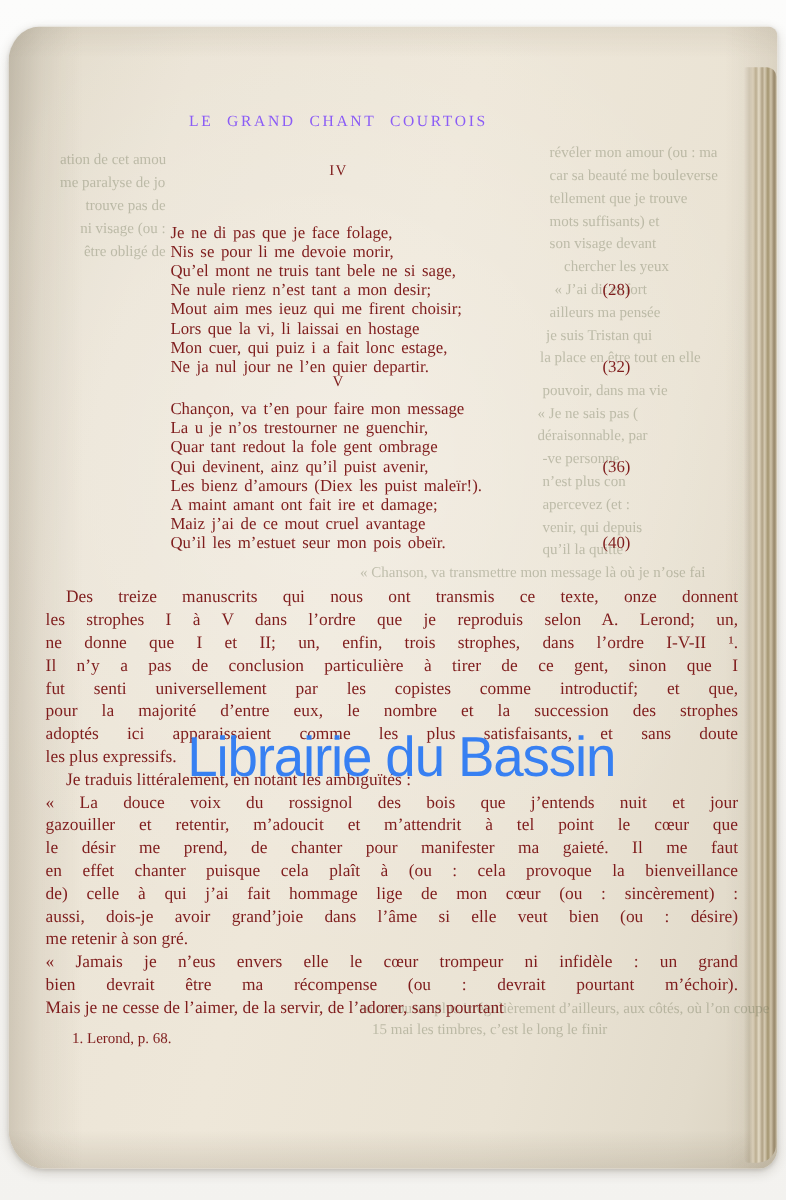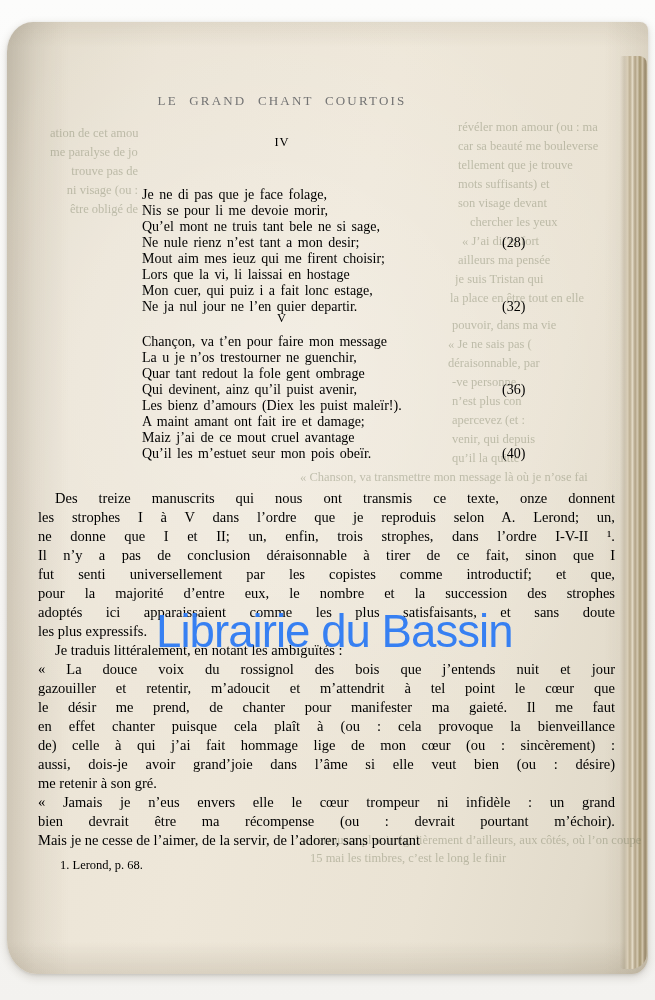--- a/index.html
+++ b/index.html
@@ -30,24 +30,24 @@
   .fore-edge{
     position:absolute;top:34px;bottom:5px;right:1px;width:27px;
     background:linear-gradient(90deg,
       rgba(0,0,0,0) 0%, rgba(150,135,105,.25) 16%, #d8cdb7 28%, #bbad90 37%,
       #e3dac6 46%, #b0a184 56%, #d5cab3 64%, #a3946f 74%, #cfc3aa 83%,
       #97876a 93%, #b9ac90 100%);
     border-radius:2px 8px 16px 4px;
     filter:blur(.3px);
   }
   
-  .txt{position:absolute;color:#000000;}
+  .txt{position:absolute;color:#7f1d1d;}
   .running-head{
     left:132px;top:93px;width:300px;text-align:center;
-    font-size:13px;letter-spacing:2.2px;word-spacing:6px;color:#737373;
+    font-size:13px;letter-spacing:2.2px;word-spacing:6px;color:#8b5cf6;
   }
   .numeral{left:132px;width:300px;text-align:center;font-size:12.5px;letter-spacing:1px;}
   .poem{left:142px;width:410px;font-size:14px;line-height:16px;word-spacing:2px;}
   .poem .pl{position:relative;height:16px;white-space:nowrap;}
   .poem .ln{position:absolute;left:360px;top:0;word-spacing:0;}
   .prose{left:38px;top:489px;width:577px;font-size:14.5px;line-height:19px;}
   .prose .rl{height:19px;text-align:justify;text-align-last:justify;white-space:normal;}
   .prose .rl.end{text-align-last:left;}
   .prose .rl.ind{text-indent:17px;}
   .footnote{left:60px;top:858px;font-size:12.5px;}
@@ -129,21 +129,21 @@
       <div class="pl">Les bienz d’amours (Diex les puist maleïr!).</div>
       <div class="pl">A maint amant ont fait ire et damage;</div>
       <div class="pl">Maiz j’ai de ce mout cruel avantage</div>
       <div class="pl">Qu’il les m’estuet seur mon pois obeïr.<span class="ln">(40)</span></div>
     </div>
 
   <div class="txt prose" id="prose-block">
       <div class="rl ind">Des treize manuscrits qui nous ont transmis ce texte, onze donnent</div>
       <div class="rl">les strophes I à V dans l’ordre que je reproduis selon A. Lerond; un,</div>
       <div class="rl">ne donne que I et II; un, enfin, trois strophes, dans l’ordre I-V-II ¹.</div>
-      <div class="rl">Il n’y a pas de conclusion déraisonnable à tirer de ce fait, sinon que I</div>
+      <div class="rl">Il n’y a pas de conclusion particulière à tirer de ce gent, sinon que I</div>
       <div class="rl">fut senti universellement par les copistes comme introductif; et que,</div>
       <div class="rl">pour la majorité d’entre eux, le nombre et la succession des strophes</div>
       <div class="rl">adoptés ici apparaissaient comme les plus satisfaisants, et sans doute</div>
       <div class="rl end">les plus expressifs.</div>
       <div class="rl ind end">Je traduis littéralement, en notant les ambiguïtés :</div>
       <div class="rl">« La douce voix du rossignol des bois que j’entends nuit et jour</div>
       <div class="rl">gazouiller et retentir, m’adoucit et m’attendrit à tel point le cœur que</div>
       <div class="rl">le désir me prend, de chanter pour manifester ma gaieté. Il me faut</div>
       <div class="rl">en effet chanter puisque cela plaît à (ou : cela provoque la bienveillance</div>
       <div class="rl">de) celle à qui j’ai fait hommage lige de mon cœur (ou : sincèrement) :</div>

